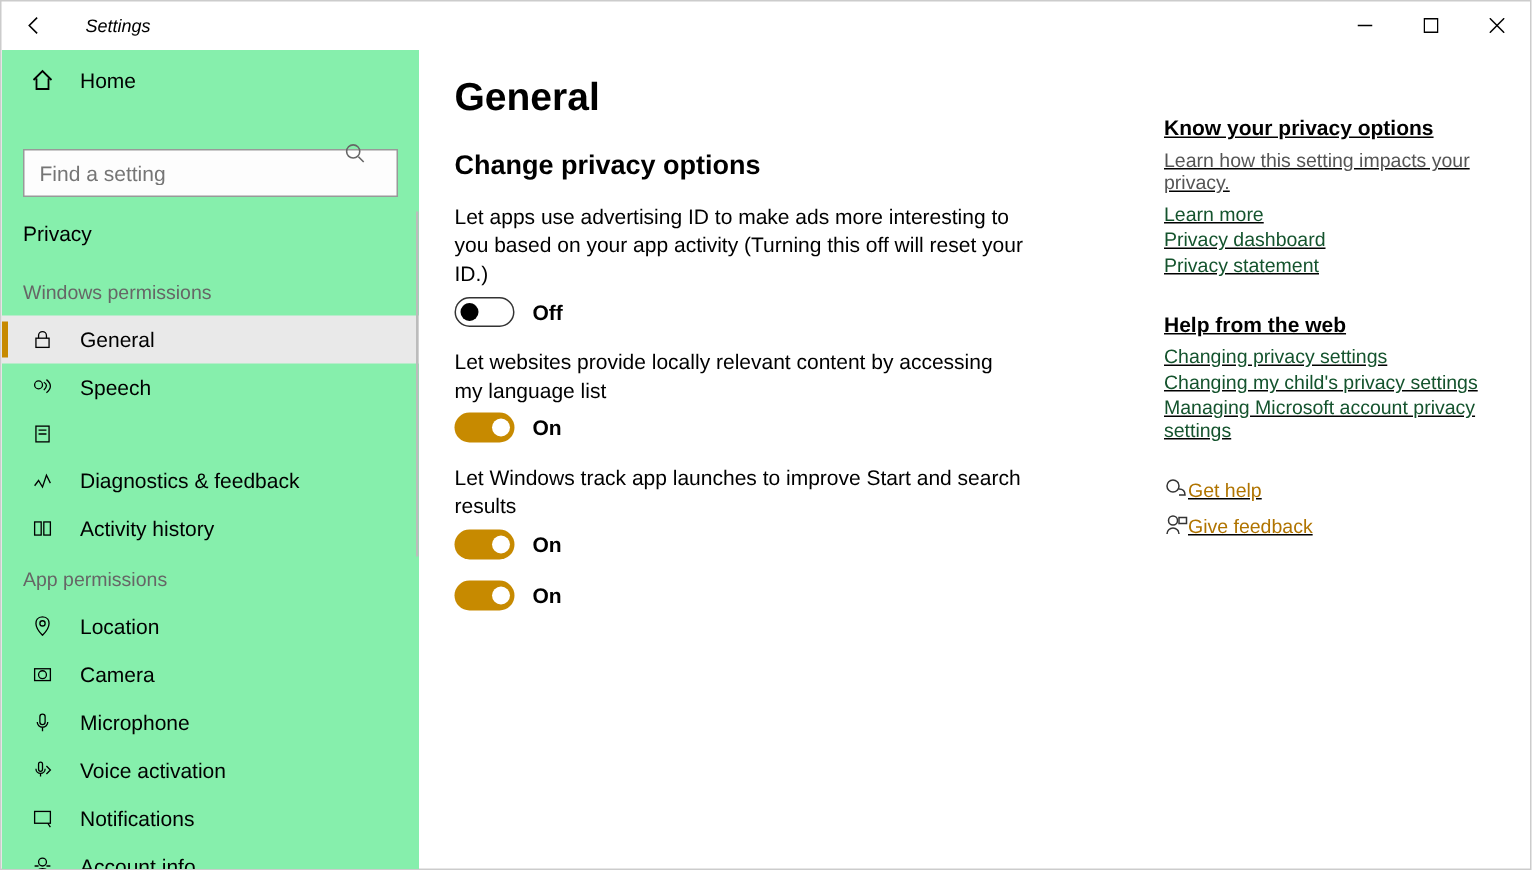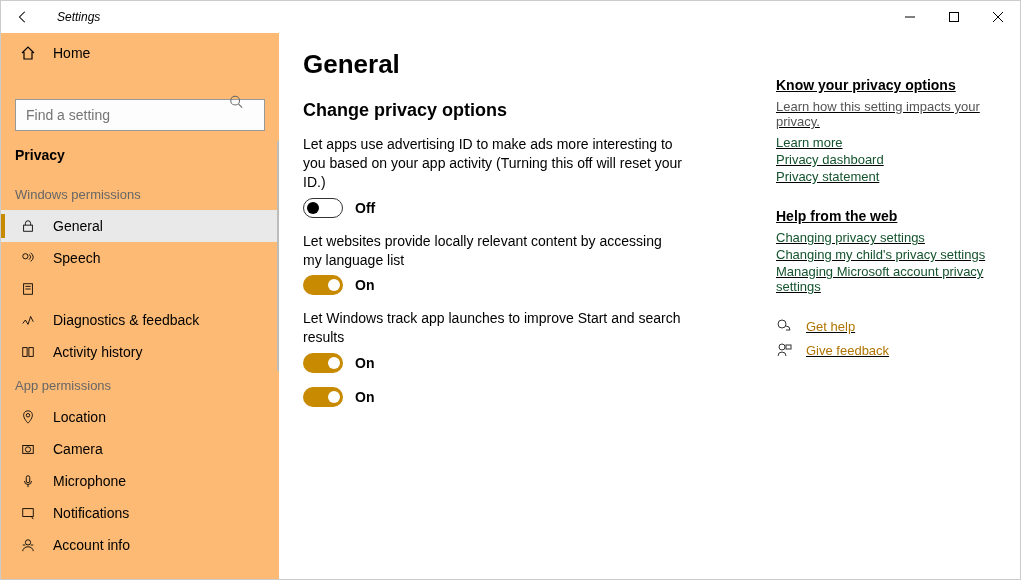--- a/index.html
+++ b/index.html
@@ -26,40 +26,40 @@
   .titlebar .title { margin-left: 24px; font-size: 12px; font-style: italic; }
   .win-controls { position: absolute; right: 0; top: 0; display: flex; }
   .win-btn { width: 44px; height: 32px; display: flex; align-items: center; justify-content: center; cursor: pointer; }
   .win-btn svg { width: 10px; height: 10px; }
 
   .container { display: flex; height: calc(100% - 32px); }
 
   
   .sidebar {
     width: 278px;
-    background: #fdba74;
+    background: #86efac;
     padding-top: 4px;
     border-right: 0;
     overflow-y: auto;
     position: relative;
   }
   .sidebar-home {
     display:flex; align-items:center; gap:16px;
     padding: 8px 0 8px 18px; font-size: 14px; cursor:pointer;
   }
   .search-wrap { padding: 6px 14px 10px 14px; }
   .search {
     width: 100%; height: 32px; border: 1px solid #999;
     background: #fdfdfd; padding: 0 30px 0 10px; font-size: 14px;
     color: #666; position: relative; margin-top: 24px;
   }
   .search-box { position: relative; }
   .search-box .sicon { position:absolute; right:22px; top:50%; transform:translateY(-50%); color:#666; pointer-events:none;}
   .sidebar-section-title {
-    font-weight: 700; font-size: 14px; padding: 6px 0 14px 14px;
+    font-weight: 400; font-size: 14px; padding: 6px 0 14px 14px;
   }
   .sidebar-group-label {
     color: #666; font-size: 13px; padding: 10px 0 8px 14px;
   }
   .sidebar-item {
     display: flex; align-items: center; gap: 16px;
     padding: 8px 0 8px 18px; cursor: pointer; position: relative;
     font-size: 14px;
   }
   .sidebar-item.active::before {
@@ -87,21 +87,21 @@
   .toggle.on { background:#c78a00; }
   .toggle.on .knob { width:12px; height:12px; border-radius:50%; background:#fff; position:absolute; right:3px; top:4px;}
   .toggle-label { font-size: 14px; }
 
   
   .aside { width: 220px; margin-left: auto; padding-top: 28px; text-decoration: underline;}
   .aside-h { font-size: 14px; font-weight: 600; margin-bottom: 6px; }
   .aside-p { font-size: 13px; color: #555; margin-bottom: 6px; }
   .aside-link { display:block; color:#14532d; font-size:13px; margin-bottom:2px; cursor:pointer; text-decoration:none;}
   .aside-section { margin-bottom: 24px; }
-  .aside-action { display:flex; align-items:center; gap:14px; margin-bottom:8px; cursor:pointer;}
+  .aside-action { display:flex; align-items:center; margin-bottom:8px; cursor:pointer;}
   .aside-action .lbl { color:#b07400; font-size:13px; }
   .aside-action .ico { width:16px; color:#333; display:flex; }
 
   .scroll-ind { position:absolute; top:140px; left:276px; width:2px; height:230px; background:#bcbcbc; }
 </style>
 </head>
 <body>
 
 <div class="titlebar">
   <div class="back">
@@ -226,20 +226,30 @@
           <svg width="14" height="14" viewBox="0 0 16 16">
             <rect x="6" y="2" width="4" height="8" rx="2" stroke="#000" fill="none"></rect>
             <path d="M4 8 a4 4 0 0 0 8 0 M8 12 V15" stroke="#000" fill="none"></path>
           </svg>
         </span>
       <span>Microphone</span>
     </div>
     <div class="sidebar-item">
       <span class="sicon-slot">
           <svg width="14" height="14" viewBox="0 0 16 16">
+            <rect x="5" y="2" width="3" height="7" rx="1.5" stroke="#000" fill="none"></rect>
+            <path d="M3 7 a3.5 3.5 0 0 0 7 0 M6.5 10.5 V13" stroke="#000" fill="none"></path>
+            <path d="M11 5 L14 8 L11 11" stroke="#000" fill="none"></path>
+          </svg>
+        </span>
+      <span>Voice activation</span>
+    </div>
+    <div class="sidebar-item">
+      <span class="sicon-slot">
+          <svg width="14" height="14" viewBox="0 0 16 16">
             <rect x="2" y="3" width="12" height="9" stroke="#000" fill="none"></rect>
             <path d="M12 12 L14 15" stroke="#000"></path>
           </svg>
         </span>
       <span>Notifications</span>
     </div>
     <div class="sidebar-item">
       <span class="sicon-slot">
           <svg width="14" height="14" viewBox="0 0 16 16">
             <circle cx="8" cy="5" r="3" stroke="#000" fill="none"></circle>

